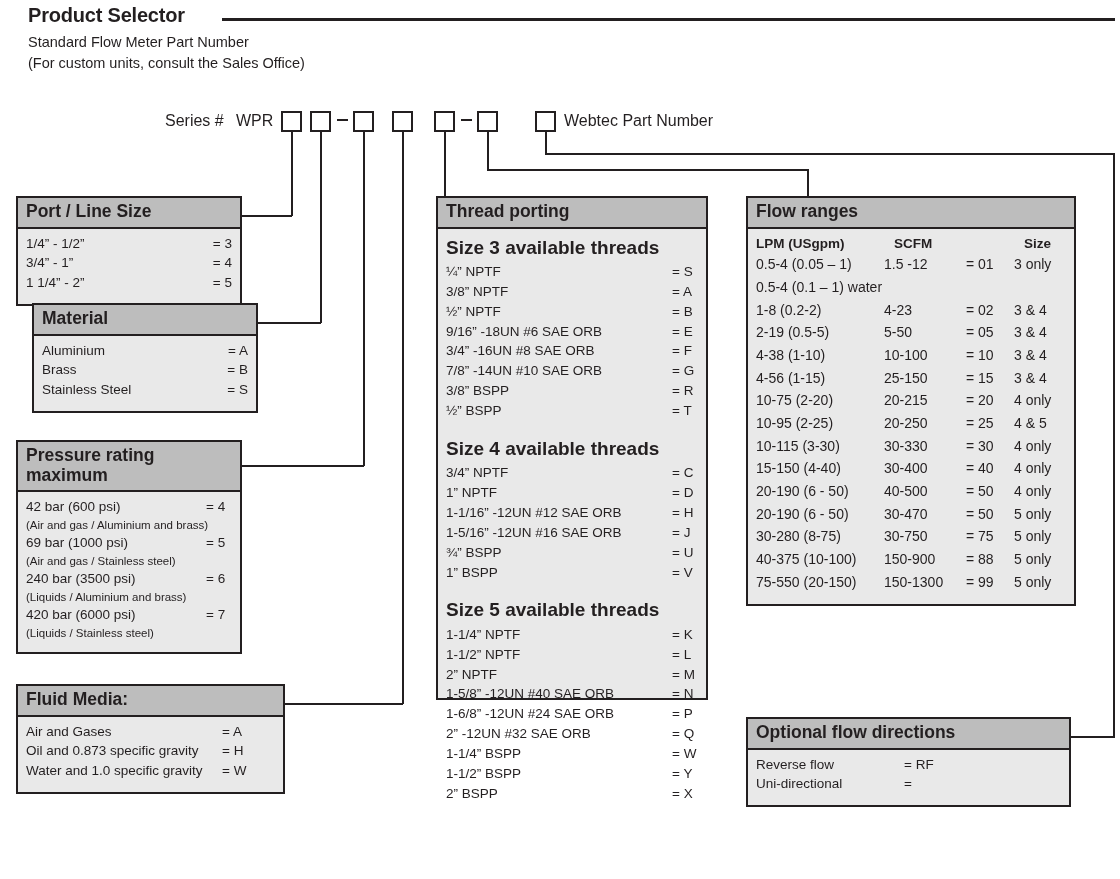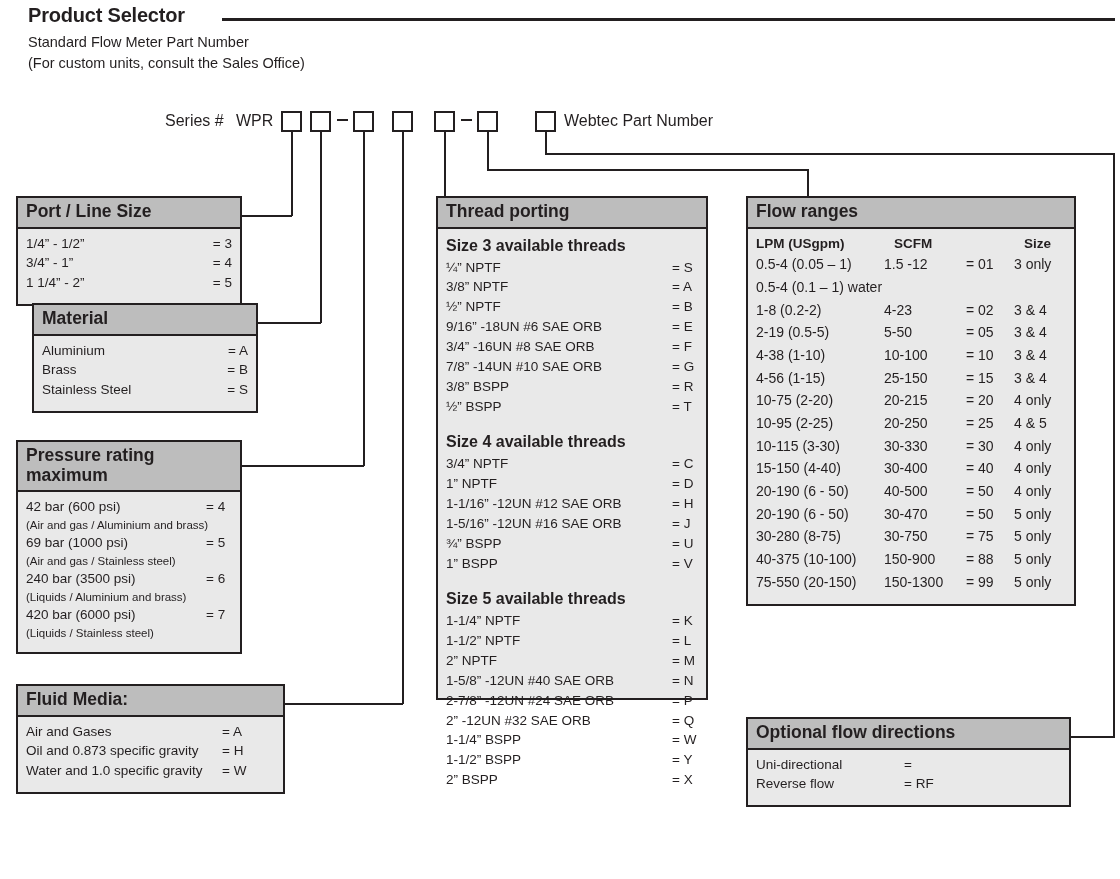--- a/index.html
+++ b/index.html
@@ -29,21 +29,21 @@
   .box{position:absolute;border:2.2px solid #231f20;background:#e9e9e9;box-sizing:border-box;}
   .box-hd{background:#bdbdbd;border-bottom:2.2px solid #231f20;
     font-size:17.5px;font-weight:bold;padding:4px 8px 5px 8px;line-height:1.12;}
   .box-bd{padding:5px 8px 11px 8px;}
 
   .row{display:flex;justify-content:space-between;align-items:baseline;
        font-size:13.5px;line-height:1.47;white-space:nowrap;}
   .row .lbl{flex:0 1 auto;}
   .row .code{flex:0 0 auto;text-align:left;}
   .note{font-size:11.5px;line-height:1.4;}
-  .grp{font-size:16px;font-weight:bold;line-height:1.5;margin-top:0;}
+  .grp{font-size:19px;font-weight:bold;line-height:1.5;margin-top:0;}
   .spacer{height:14px;}
 
   
   #fluid-media-box .row{justify-content:flex-start;}
   #fluid-media-box .lbl{width:196px;}
 
   
   #pressure-box .row .code{width:26px;}
 
   
@@ -273,21 +273,21 @@
         </div>
       <div class="row">
           <span class="lbl">2” NPTF</span>
           <span class="code">= M</span>
         </div>
       <div class="row">
           <span class="lbl">1-5/8” -12UN #40 SAE ORB</span>
           <span class="code">= N</span>
         </div>
       <div class="row">
-          <span class="lbl">2-7/8” -12UN #24 SAE ORB</span>
+          <span class="lbl">1-6/8” -12UN #24 SAE ORB</span>
           <span class="code">= P</span>
         </div>
       <div class="row">
           <span class="lbl">2” -12UN #32 SAE ORB</span>
           <span class="code">= Q</span>
         </div>
       <div class="row">
           <span class="lbl">1-1/4” BSPP</span>
           <span class="code">= W</span>
         </div>
@@ -407,23 +407,23 @@
           <span class="c3">= 99</span>
           <span class="c4">5 only</span>
         </div>
     </div>
   </div>
 
   <div class="box" id="optflow-box" style="left:746px;top:717px;width:325px;">
     <div class="box-hd">Optional flow directions</div>
     <div class="box-bd">
       <div class="row">
+        <span class="lbl">Reverse flow</span>
+        <span class="code">= RF</span>
+      </div>
+      <div class="row">
         <span class="lbl">Uni-directional</span>
         <span class="code">=</span>
       </div>
-      <div class="row">
-        <span class="lbl">Reverse flow</span>
-        <span class="code">= RF</span>
-      </div>
     </div>
   </div>
 
 </div>
 
 </body></html>

